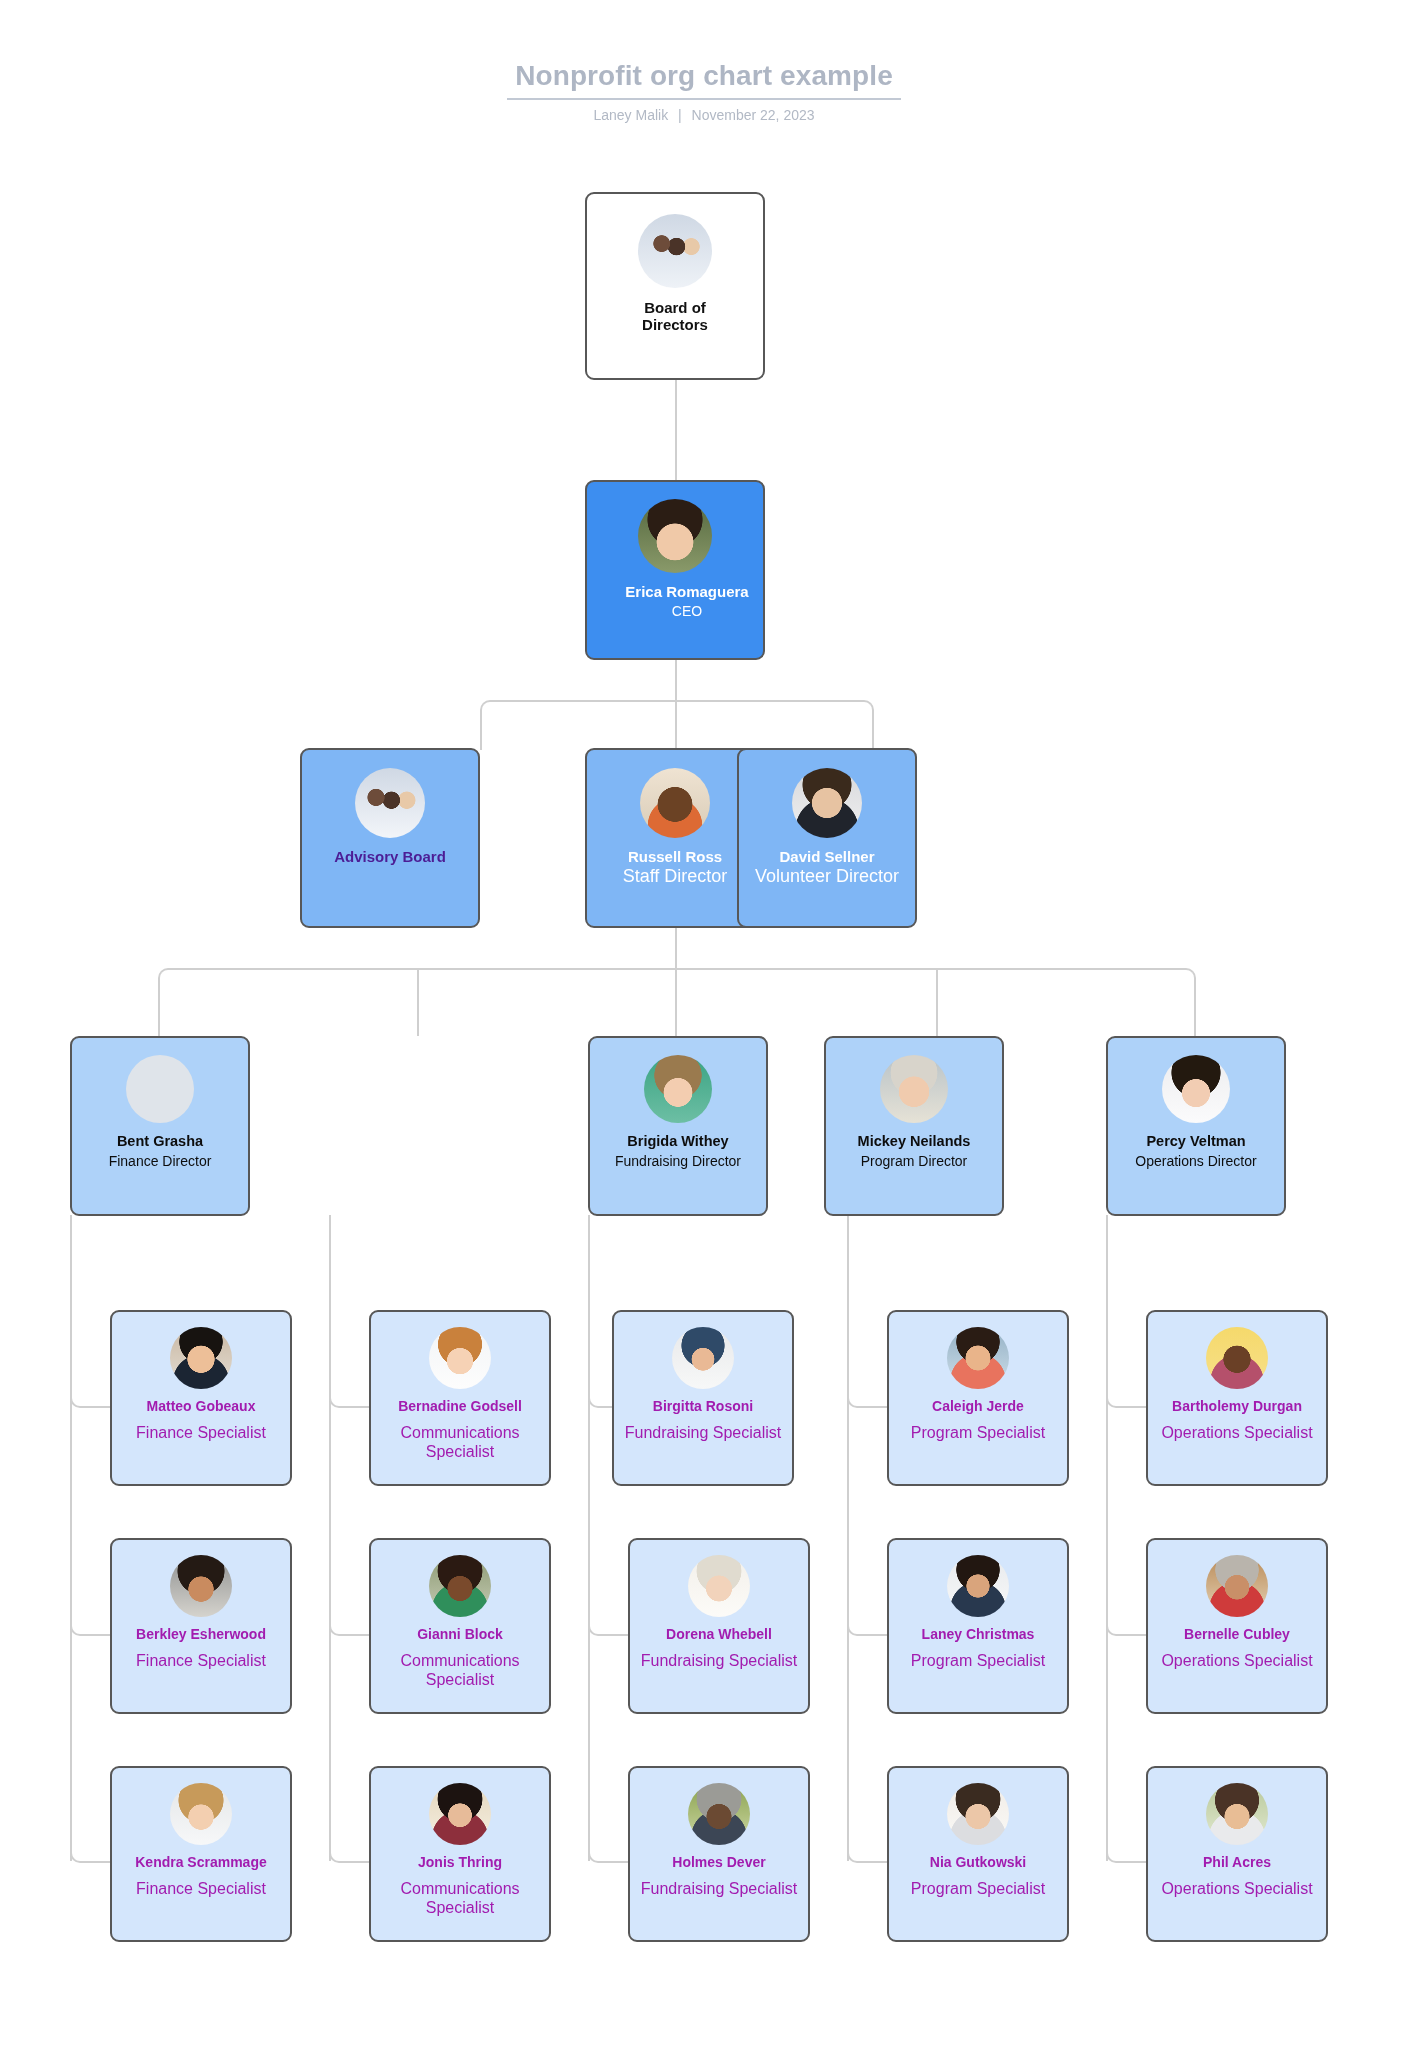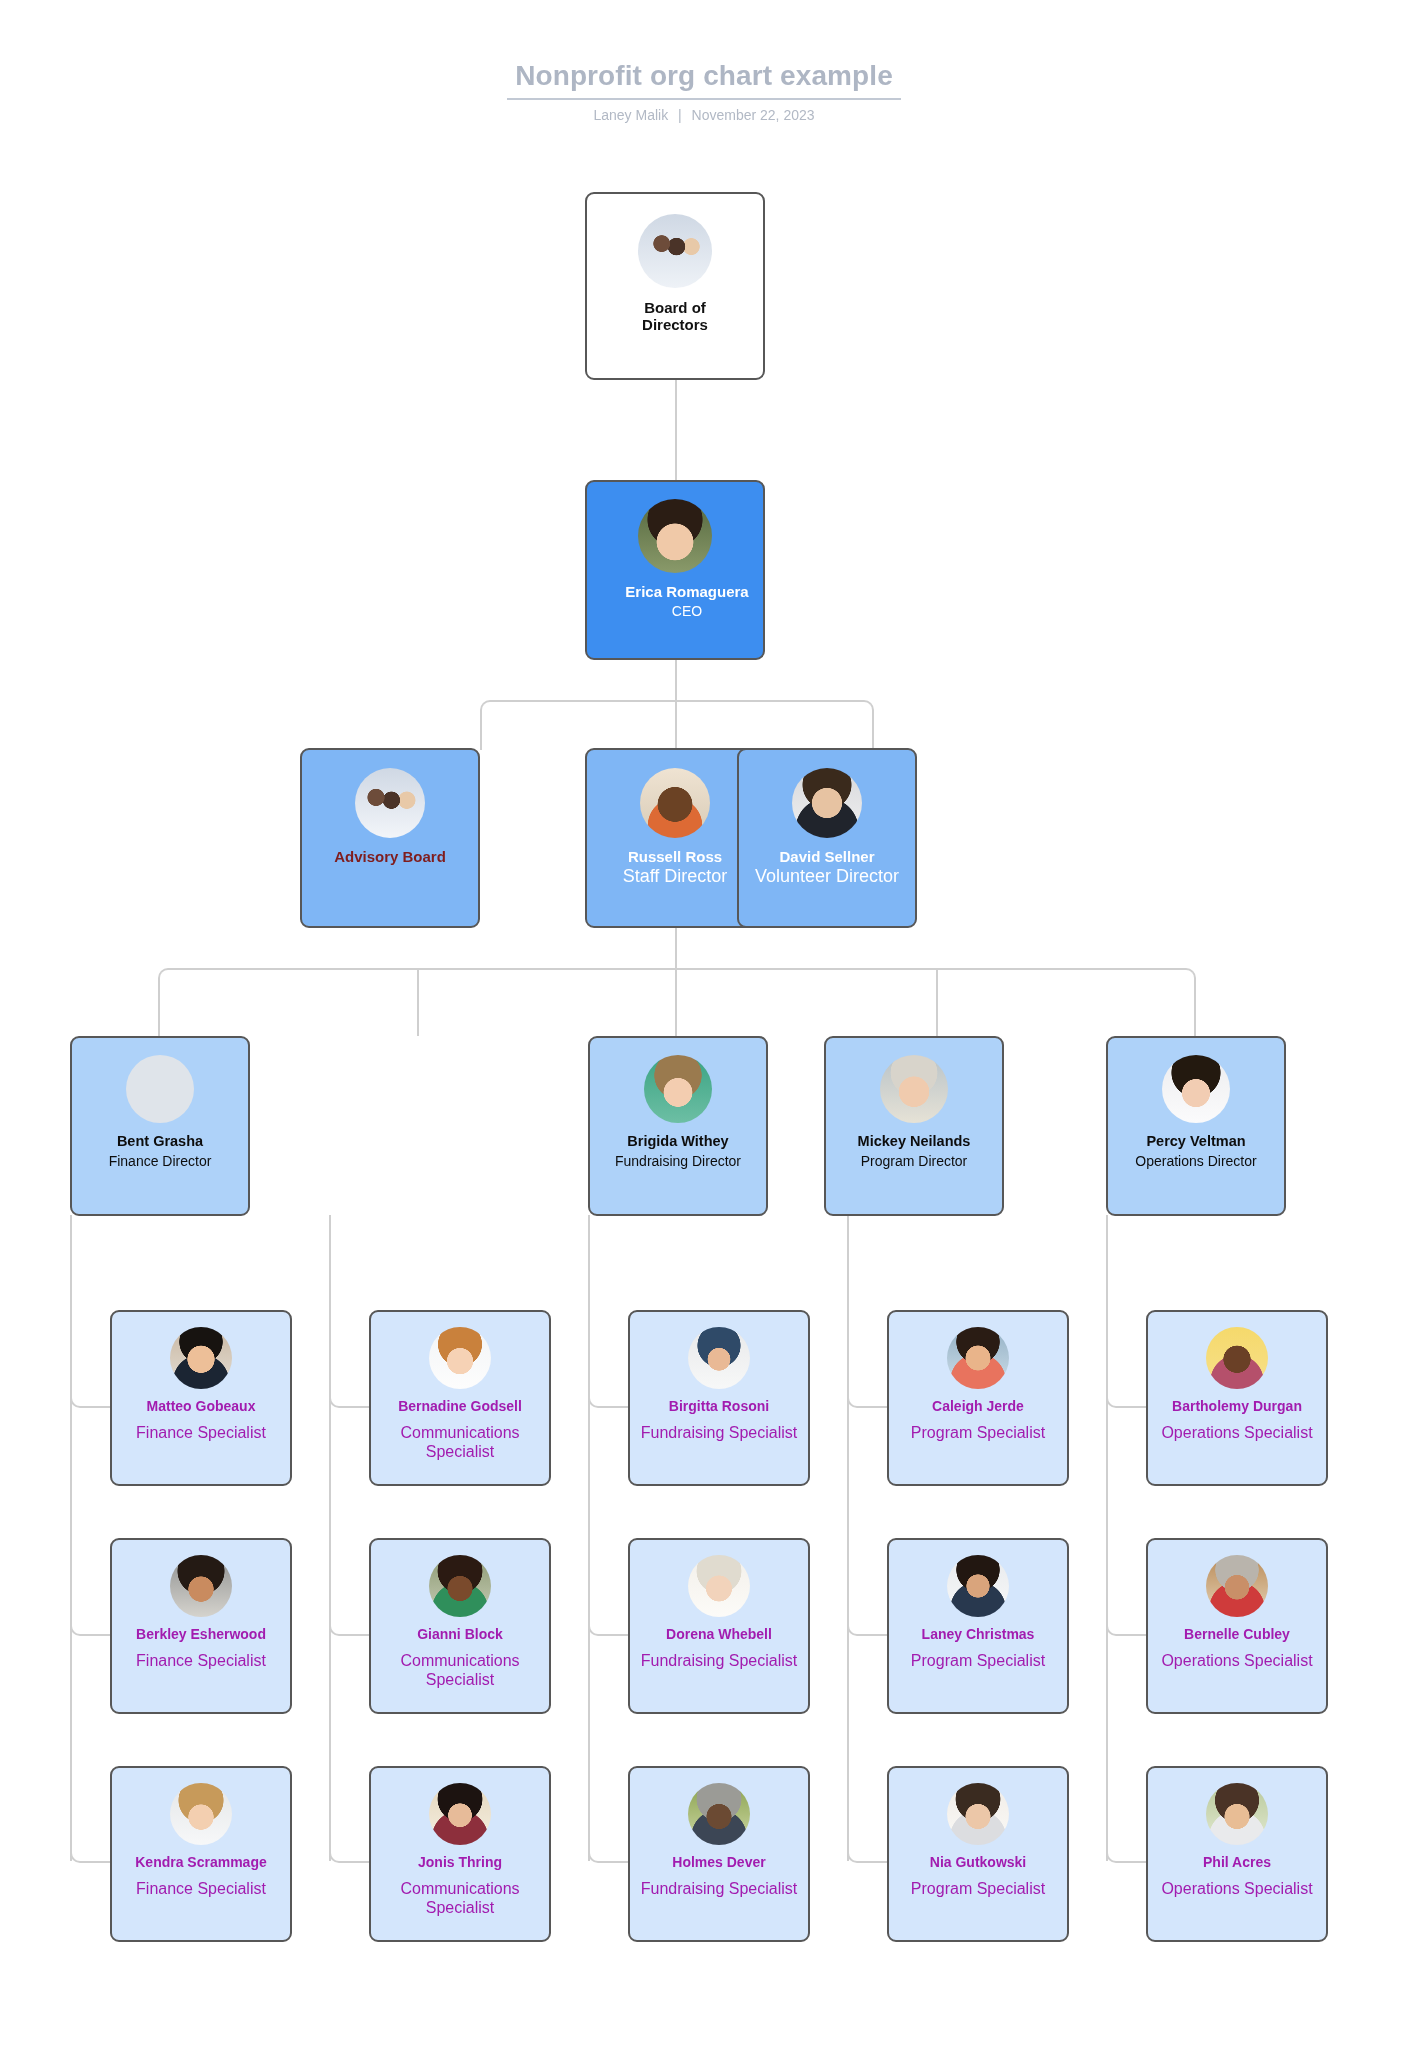--- a/index.html
+++ b/index.html
@@ -71,21 +71,21 @@
     padding:0 4px;
   }
 
   
   .tier-root{background:#ffffff;}
   .tier-root .nm{color:#111;}
   .tier-ceo{background:#3d8ef0;}
   .tier-ceo .nm,.tier-ceo .ti{color:#ffffff;margin-left:24px;}
   .tier-dir2{background:#7fb6f5;}
   .tier-dir2 .nm,.tier-dir2 .ti{color:#ffffff;}
-  .tier-dir2.dark .nm,.tier-dir2.dark .ti{color:#7f1d1d;}
+  .tier-dir2.dark .nm,.tier-dir2.dark .ti{color:#4c1d95;}
   .tier-dir3{background:#aed2f9;}
   .tier-dir3 .nm,.tier-dir3 .ti{color:#0d0d0d;}
   .tier-spec{background:#d4e6fc;}
   .tier-spec .nm,.tier-spec .ti{color:#a21caf;}
 
   
   .sz-root{width:180px;height:188px;}
   .sz-root .avatar{width:74px;height:74px;margin-top:20px;}
   .sz-root .nm{margin-top:11px;font-size:15px;}
 
@@ -245,21 +245,21 @@
     <div class="nm">Matteo Gobeaux</div>
     <div class="ti">Finance Specialist</div>
   </div>
   <div class="node tier-spec sz-sp" style="left:369px;top:1310px;">
     <div class="avatar" style="background:radial-gradient(circle at 50% 55%,#f6d2b5 0 28%,transparent 29%),radial-gradient(circle at 50% 28%,#c9813c 0 40%,transparent 41%),linear-gradient(#f2f4f6,#fdfdfd);">
         <div class="ph"></div>
       </div>
     <div class="nm">Bernadine Godsell</div>
     <div class="ti">Communications Specialist</div>
   </div>
-  <div class="node tier-spec sz-sp" style="left:628px;top:1310px;align-items:center;">
+  <div class="node tier-spec sz-sp" style="left:612px;top:1310px;align-items:center;">
     <div class="avatar" style="background:radial-gradient(circle at 50% 52%,#e9b995 0 25%,transparent 26%),radial-gradient(circle at 50% 30%,#2f4a68 0 40%,transparent 41%),linear-gradient(#e8e9ea,#f7f8f8);">
         <div class="ph"></div>
       </div>
     <div class="nm">Birgitta Rosoni</div>
     <div class="ti">Fundraising Specialist</div>
   </div>
   <div class="node tier-spec sz-sp" style="left:887px;top:1310px;">
     <div class="avatar" style="background:radial-gradient(circle at 50% 50%,#e9b48a 0 28%,transparent 29%),radial-gradient(circle at 50% 24%,#2a1c14 0 38%,transparent 39%),radial-gradient(circle at 50% 88%,#e8735e 0 44%,transparent 45%),linear-gradient(#93b0c5,#cfe0ea);">
         <div class="ph"></div>
       </div>

